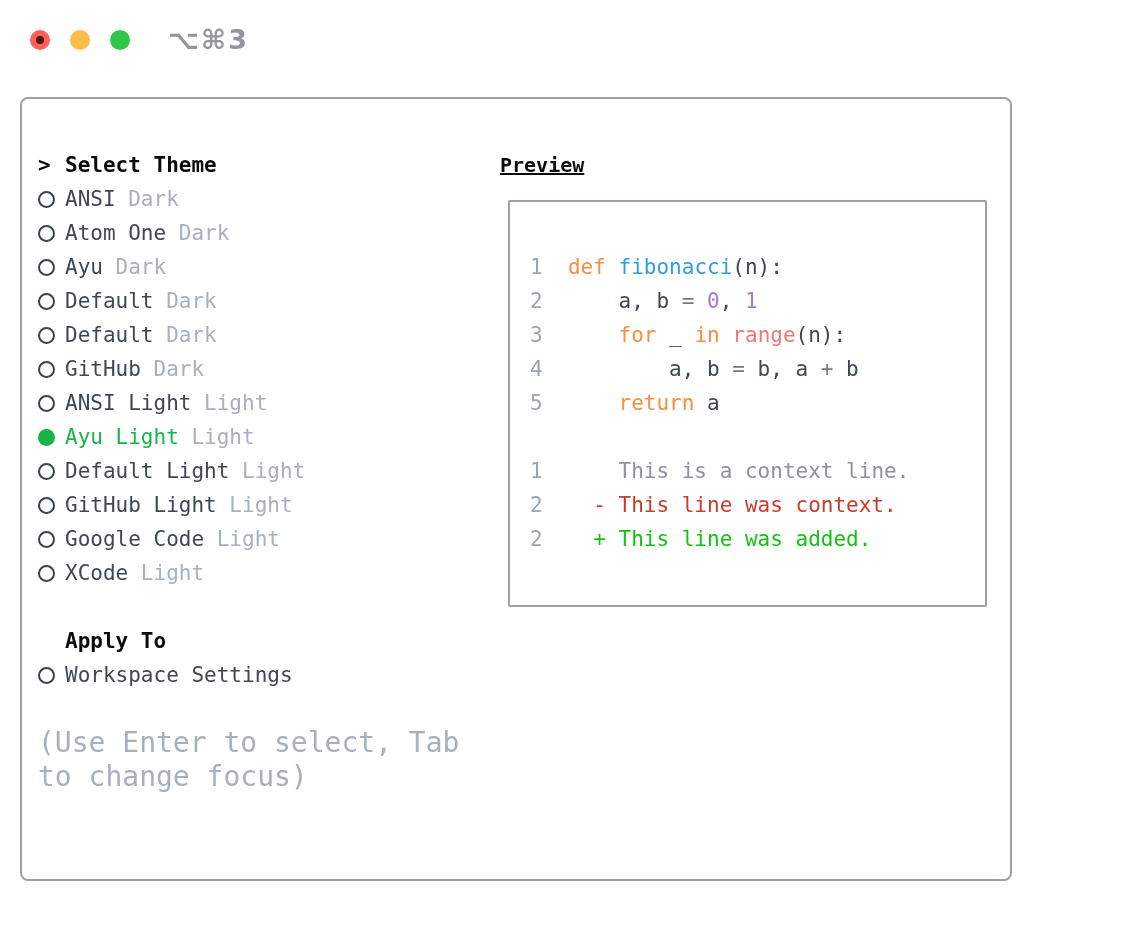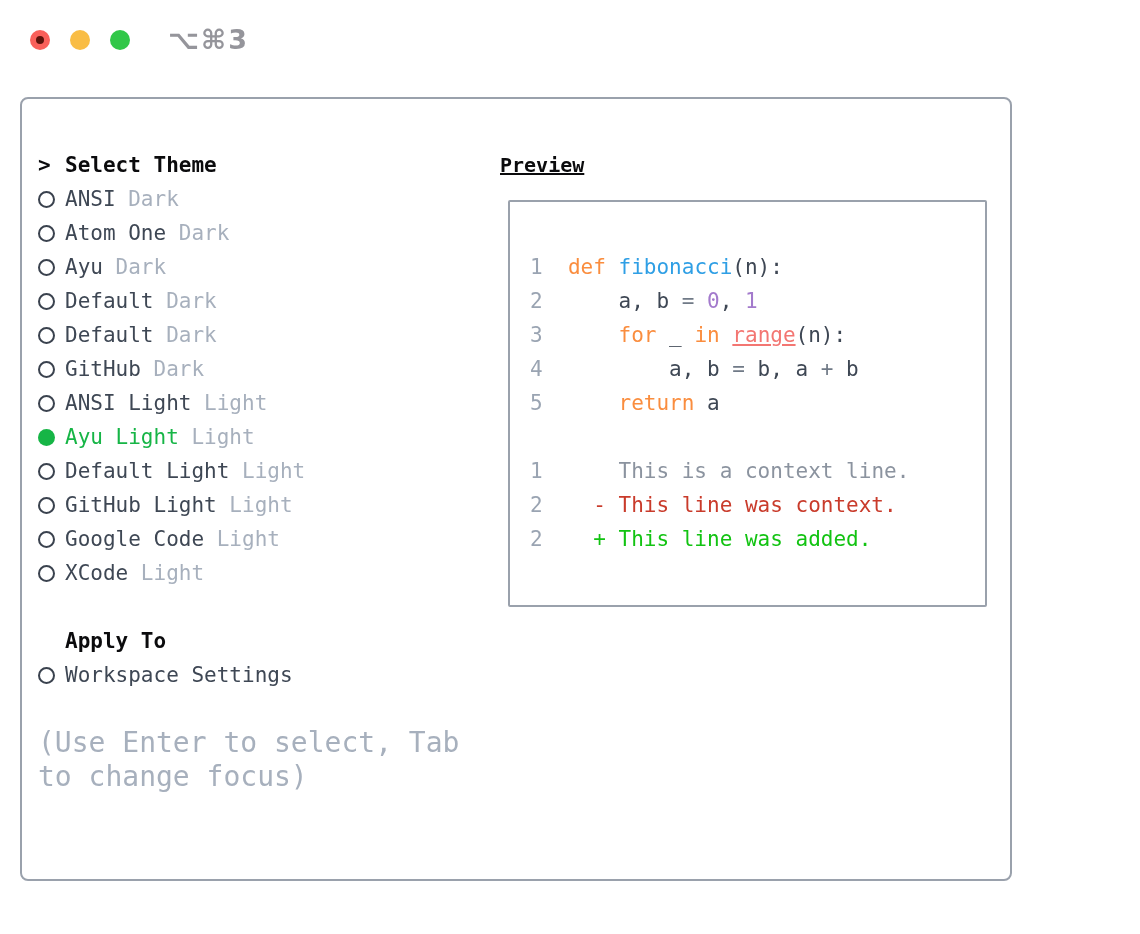--- a/index.html
+++ b/index.html
@@ -43,21 +43,21 @@
   .preview-box { position:absolute; left:486px; top:101px; width:475px; height:403px;
                  border:2px solid var(--border-gray); border-radius:2px; background:#fff; overflow:hidden; }
   .code { padding:48px 11px 0 20px; font-size:21px; }
   .code-line { height:34px; line-height:34px; white-space:pre; }
   .seg-lineno   { color:var(--lineno-gray); }
   .seg-keyword  { color:var(--keyword-orange); }
   .seg-function { color:var(--function-blue); }
   .seg-plain    { color:var(--plain-dark); }
   .seg-operator { color:var(--operator-gray); }
   .seg-number   { color:var(--number-purple); }
-  .seg-special  { color:var(--special-coral);text-decoration:underline; }
+  .seg-special  { color:var(--special-coral); }
   .seg-context  { color:var(--context-gray); }
   .seg-deleted  { color:var(--deleted-red); }
   .seg-added    { color:var(--added-green); }
 </style>
 </head>
 <body>
 
 <div class="window">
 
   <div class="titlebar">

